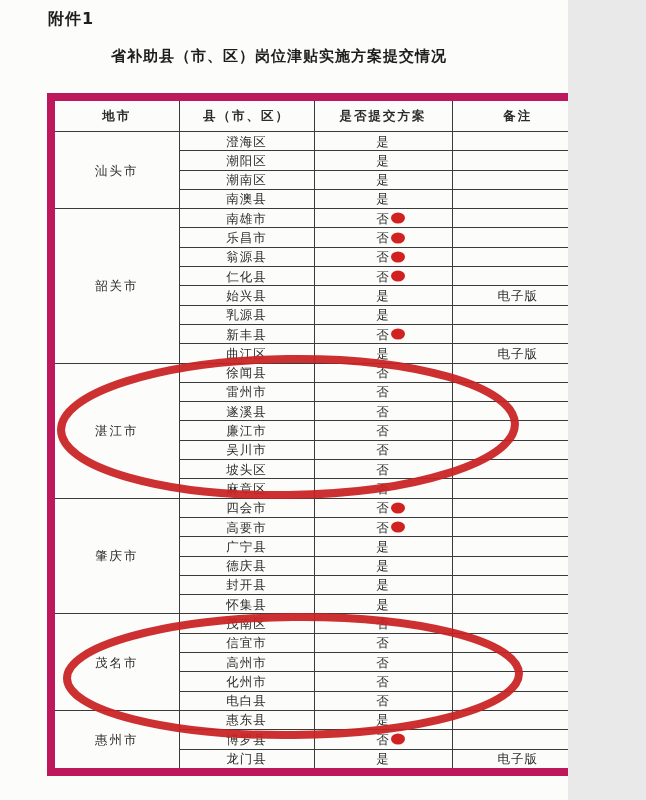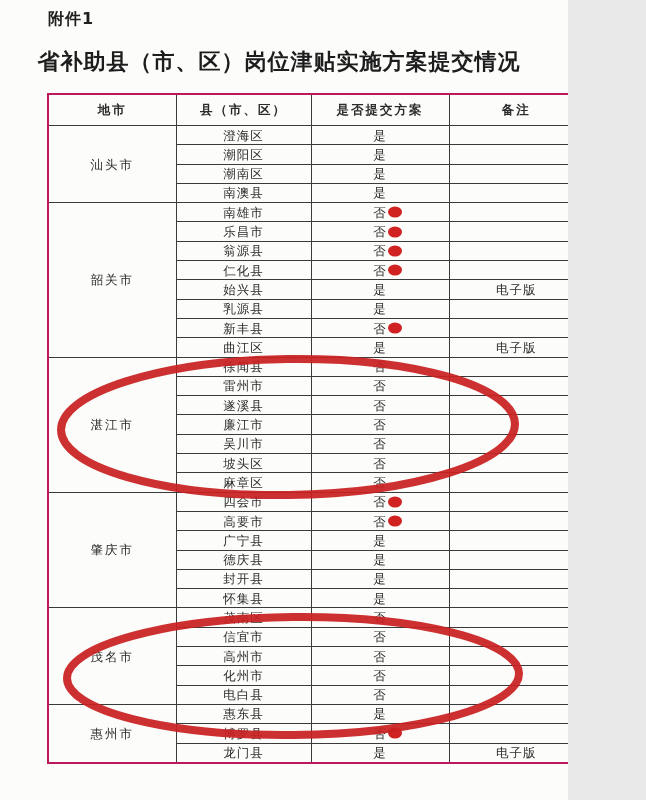--- a/index.html
+++ b/index.html
@@ -13,41 +13,41 @@
     color:#2b2b2b;
   }
   .attachment{
     position:absolute;left:48px;top:9px;
     font-size:16px;font-weight:bold;color:#1f1f1f;
     letter-spacing:1px;
   }
   .title{
     position:absolute;left:0;right:10px;top:47px;margin:0;
     text-align:center;
-    font-size:22px;font-weight:bold;color:#1d1d1d;
+    font-size:15px;font-weight:bold;color:#1d1d1d;
     letter-spacing:1px;
   }
   table.grid{
     position:absolute;left:47px;top:93px;
     width:536px;
     border-collapse:collapse;
     table-layout:fixed;
     background:#fcfcfa;
   }
   table.grid th, table.grid td{
     border:1px solid #3a3a3a;
     text-align:center;
     vertical-align:middle;
     padding:0;
     font-size:12.5px;
     line-height:1.05;
     color:#2c2c2c;
     overflow:hidden;
   }
-  table.grid{border:2px solid #be185d;}
+  table.grid{border:8px solid #be185d;}
   thead th{
     height:30px;
     font-size:13px;font-weight:bold;
     letter-spacing:2px;
     border-bottom:2px solid #303030;
   }
   tbody td{height:18.3px;}
   td.city-cell{
     font-size:13px;
     letter-spacing:2px;

